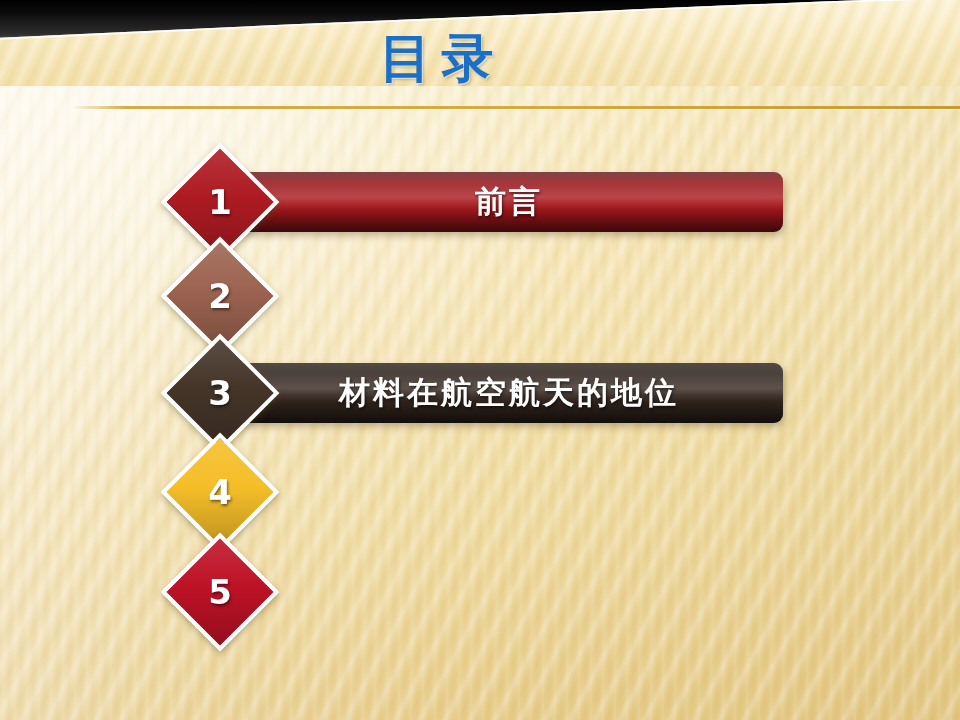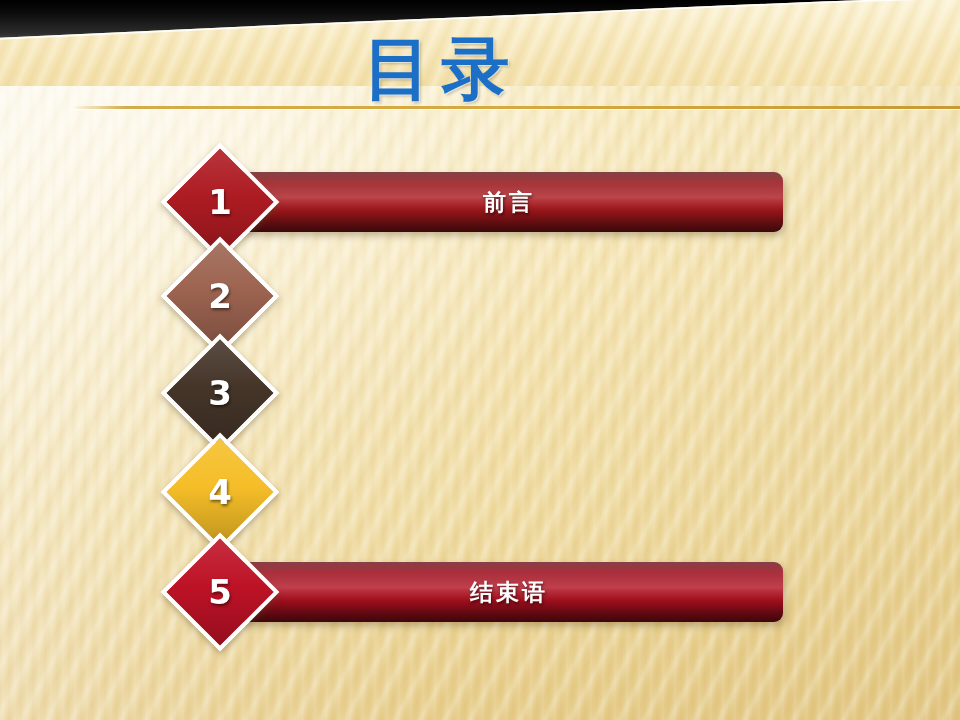--- a/index.html
+++ b/index.html
@@ -107,21 +107,21 @@
     filter: blur(0.6px);
   }
 
   
   .title {
     position: absolute;
     left: 0; top: 24px;
     width: 883px;
     text-align: center;
     font-family: "DejaVu Serif", "Liberation Serif", serif;
-    font-size: 68px;
+    font-size: 52px;
     font-weight: 700;
     letter-spacing: 10px;
     color: #1C6FC6;
     text-shadow: 1px 1px 0 rgba(255,255,255,0.55), 2px 2px 3px rgba(0,0,0,0.22);
     z-index: 6;
   }
 
   
   .gold-rule {
     position: absolute;
@@ -166,21 +166,21 @@
     pointer-events: none;
   }
 
   .bar-label {
     position: absolute;
     left: 0; right: 0; top: 0; bottom: 0;
     display: flex;
     align-items: center;
     justify-content: center;
     font-family: "DejaVu Serif", "Liberation Serif", serif;
-    font-size: 23px;
+    font-size: 31px;
     font-weight: 700;
     color: #FFFFFF;
     letter-spacing: 3px;
     text-shadow: 1px 2px 3px rgba(0,0,0,0.55);
     box-sizing: border-box;
   }
 
   .diamond {
     position: absolute;
     left: 178px;
@@ -236,33 +236,33 @@
         <div class="diamond" style="background: linear-gradient(135deg, rgb(184, 54, 61) 0%, rgb(174, 27, 34) 45%, rgb(136, 21, 27) 100%);">
           <div class="diamond-num">1</div>
         </div>
       </div>
       <div class="row" style="top: 250px;">
         <div class="diamond" style="background: linear-gradient(135deg, rgb(168, 118, 101) 0%, rgb(156, 99, 80) 45%, rgb(122, 77, 62) 100%);">
           <div class="diamond-num">2</div>
         </div>
       </div>
       <div class="row" style="top: 347px;">
+        <div class="bar" style="background: linear-gradient(rgb(31, 23, 17) 0%, rgb(48, 35, 27) 18%, rgb(89, 78, 71) 42%, rgb(52, 38, 29) 64%, rgb(27, 20, 15) 100%);">
+          <div class="bar-gloss"></div>
+          <div class="bar-label">材料在航空航天的地位</div>
+        </div>
         <div class="diamond" style="background: linear-gradient(135deg, rgb(91, 77, 67) 0%, rgb(69, 53, 41) 45%, rgb(54, 41, 32) 100%);">
           <div class="diamond-num">3</div>
         </div>
       </div>
       <div class="row" style="top: 446px;">
         <div class="diamond" style="background: linear-gradient(135deg, rgb(246, 198, 66) 0%, rgb(245, 190, 40) 45%, rgb(191, 148, 31) 100%);">
           <div class="diamond-num">4</div>
         </div>
       </div>
       <div class="row" style="top: 546px;">
-        <div class="bar" style="background: linear-gradient(rgb(102, 9, 19) 0%, rgb(158, 14, 29) 18%, rgb(190, 59, 72) 42%, rgb(172, 16, 31) 64%, rgb(88, 8, 16) 100%);">
-          <div class="bar-gloss"></div>
-          <div class="bar-label">结束语</div>
-        </div>
         <div class="diamond" style="background: linear-gradient(135deg, rgb(198, 46, 64) 0%, rgb(190, 18, 38) 45%, rgb(148, 14, 30) 100%);">
           <div class="diamond-num">5</div>
         </div>
       </div>
     </div>
 
 </div>
 
 </body></html>

